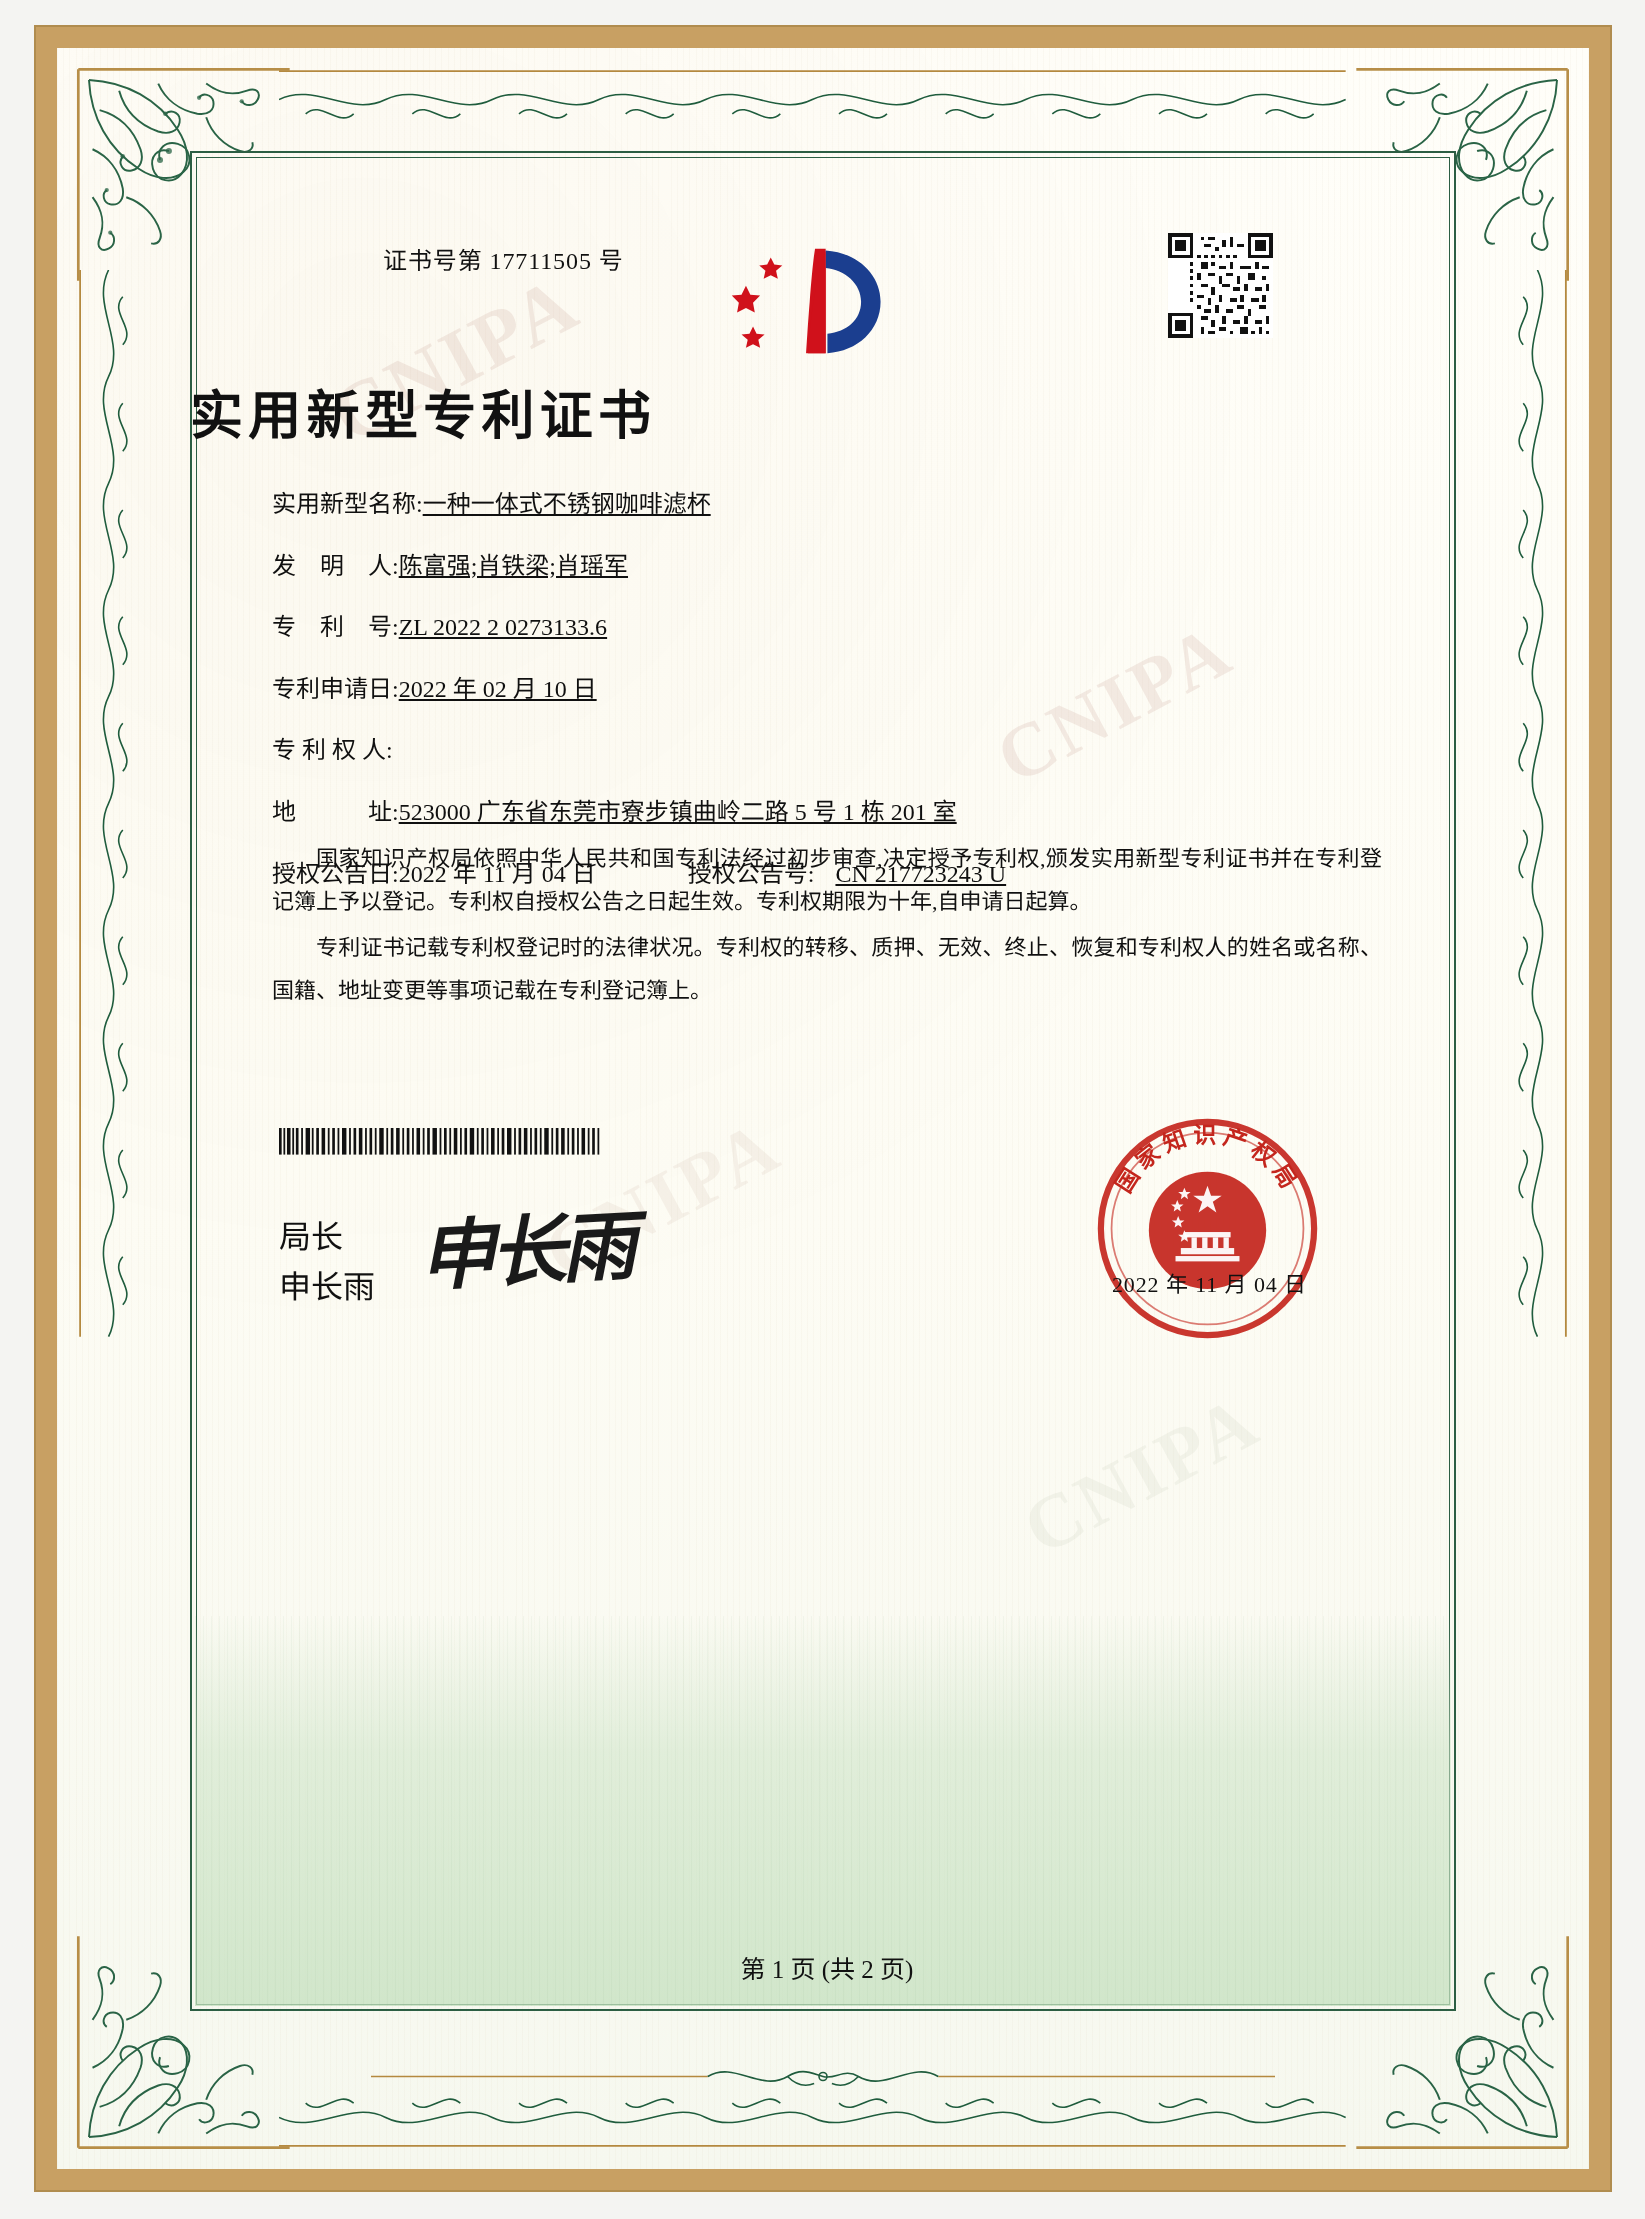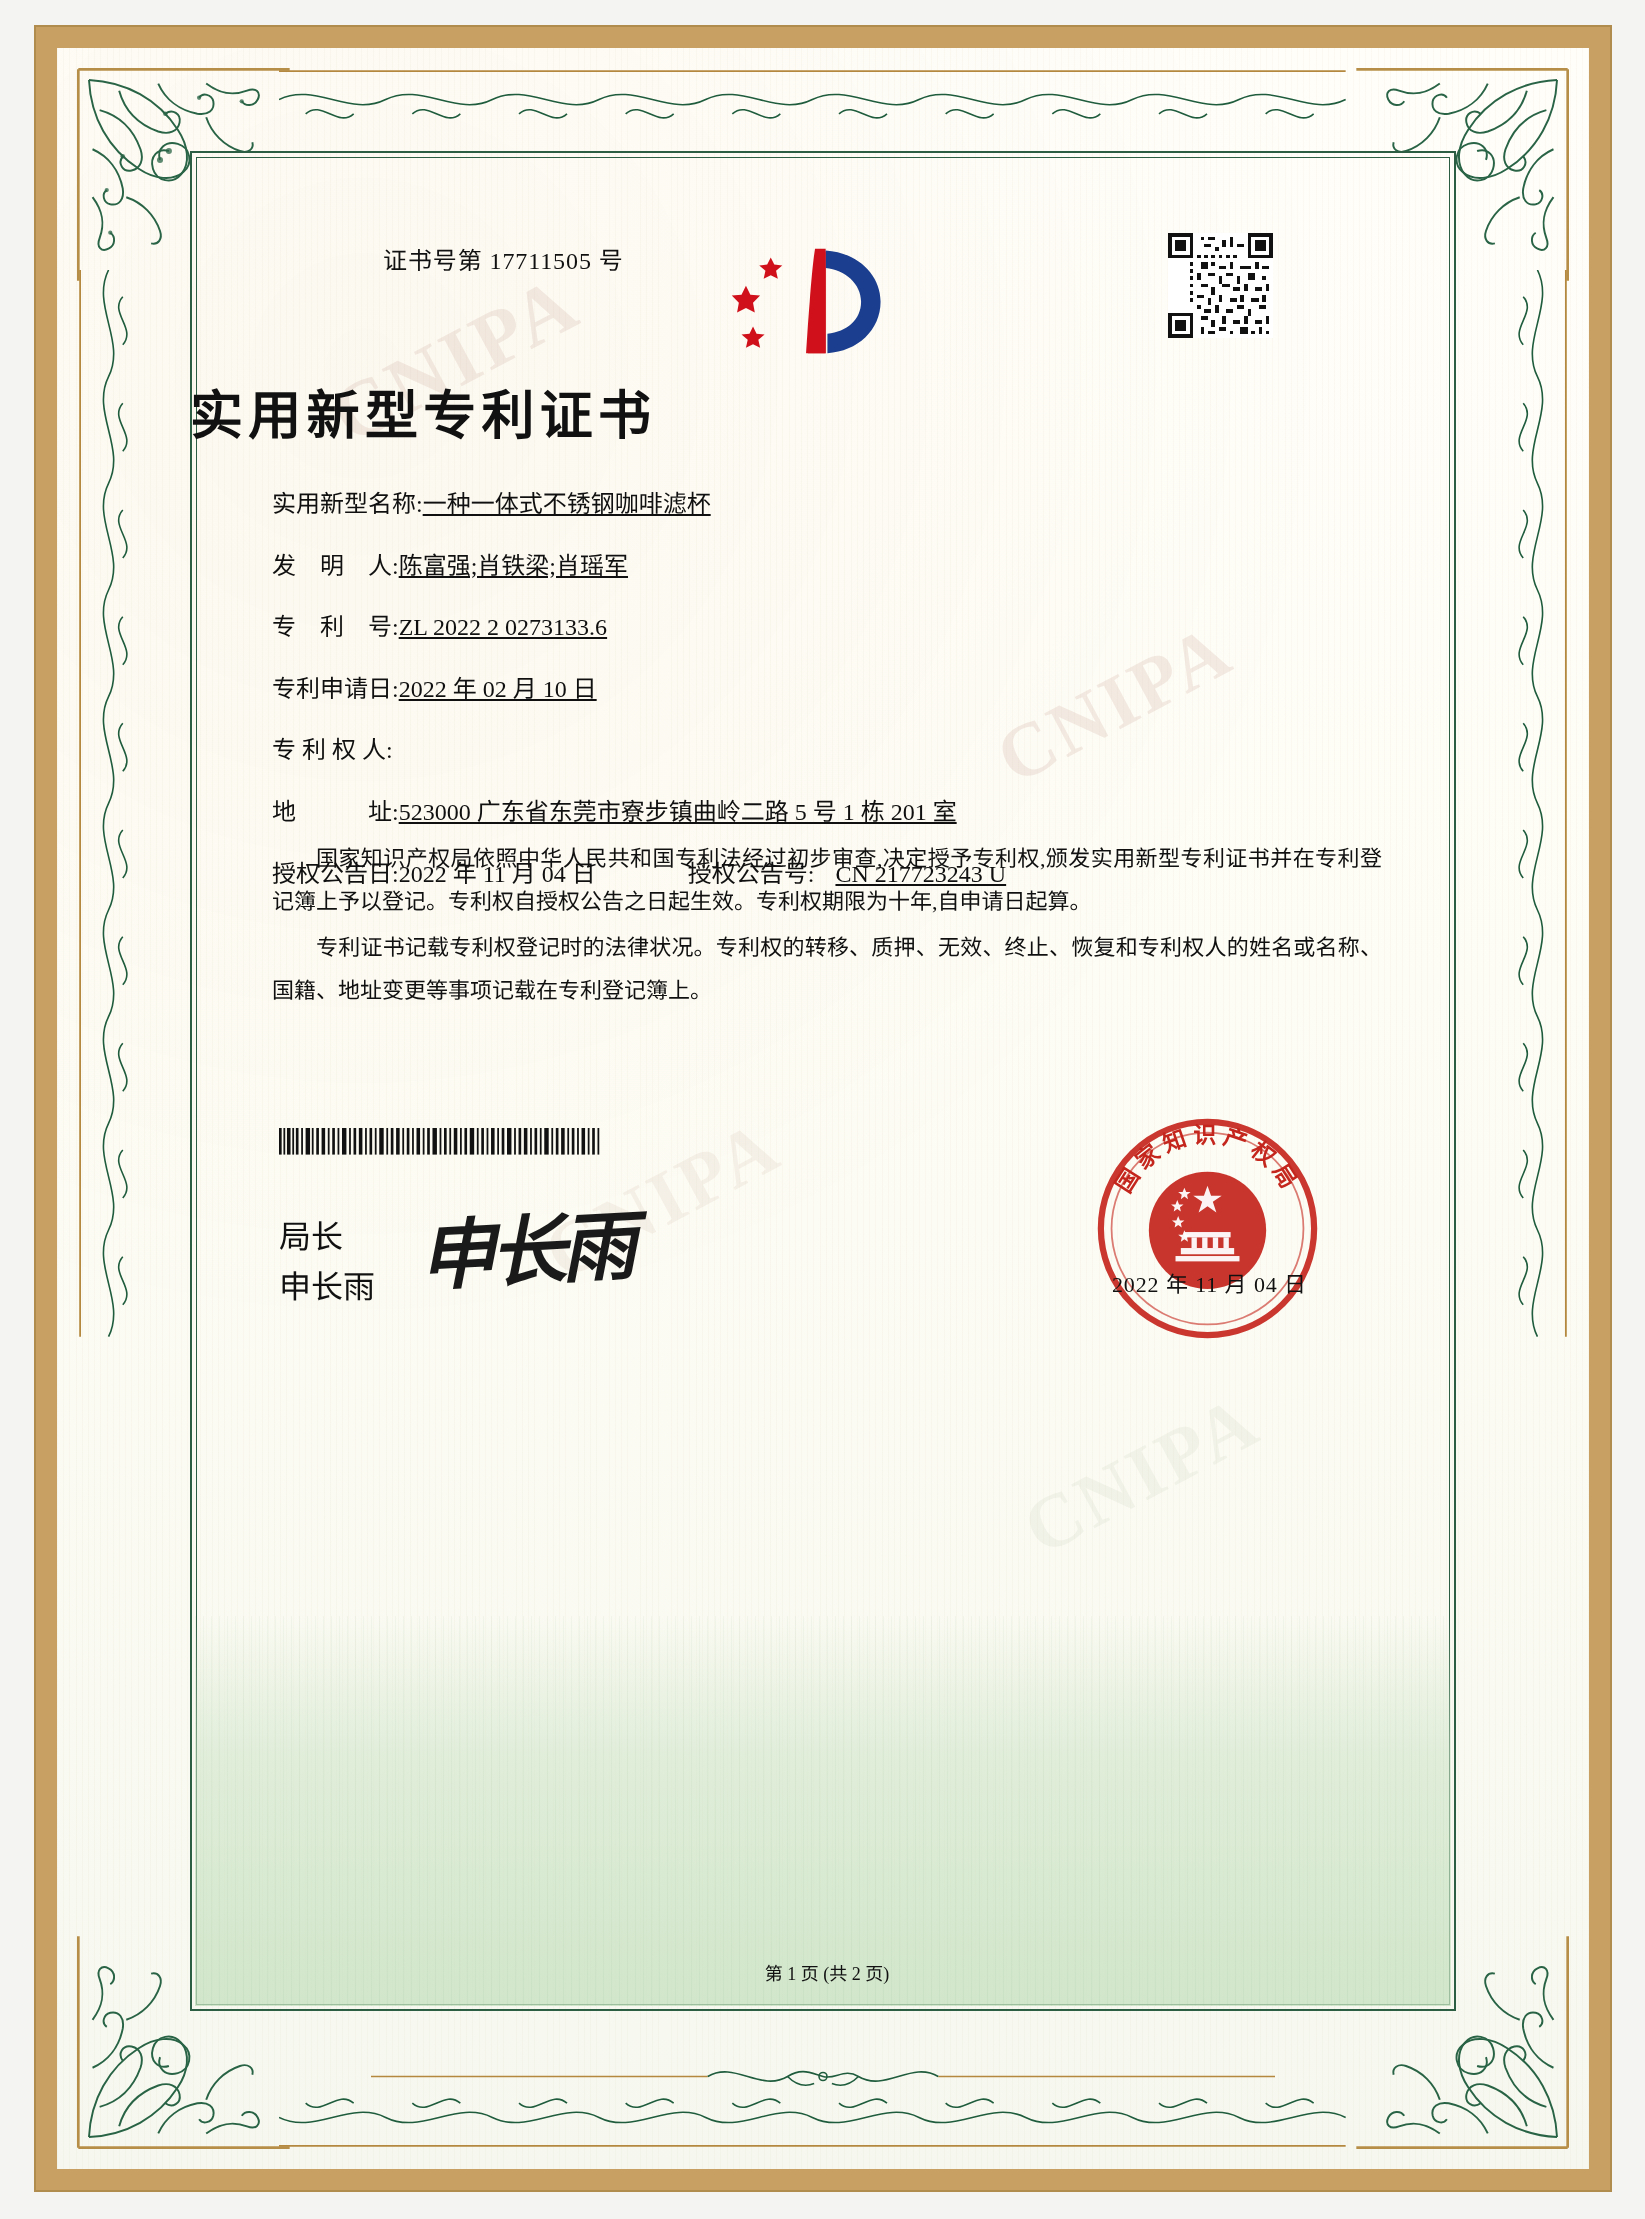--- a/index.html
+++ b/index.html
@@ -304,21 +304,21 @@
     color: #111;
     letter-spacing: 0.9px;
     white-space: nowrap;
   }
 
   .page-no {
     position: absolute;
     left: 0; right: 0;
     bottom: 26.6px;
     text-align: center;
-    font-size: 18px;
+    font-size: 25px;
     color: #111;
     padding-left: 8px;
   }
 
 </style>
 </head>
 <body>
 
 <div class="page">
   <div class="gold-frame">

